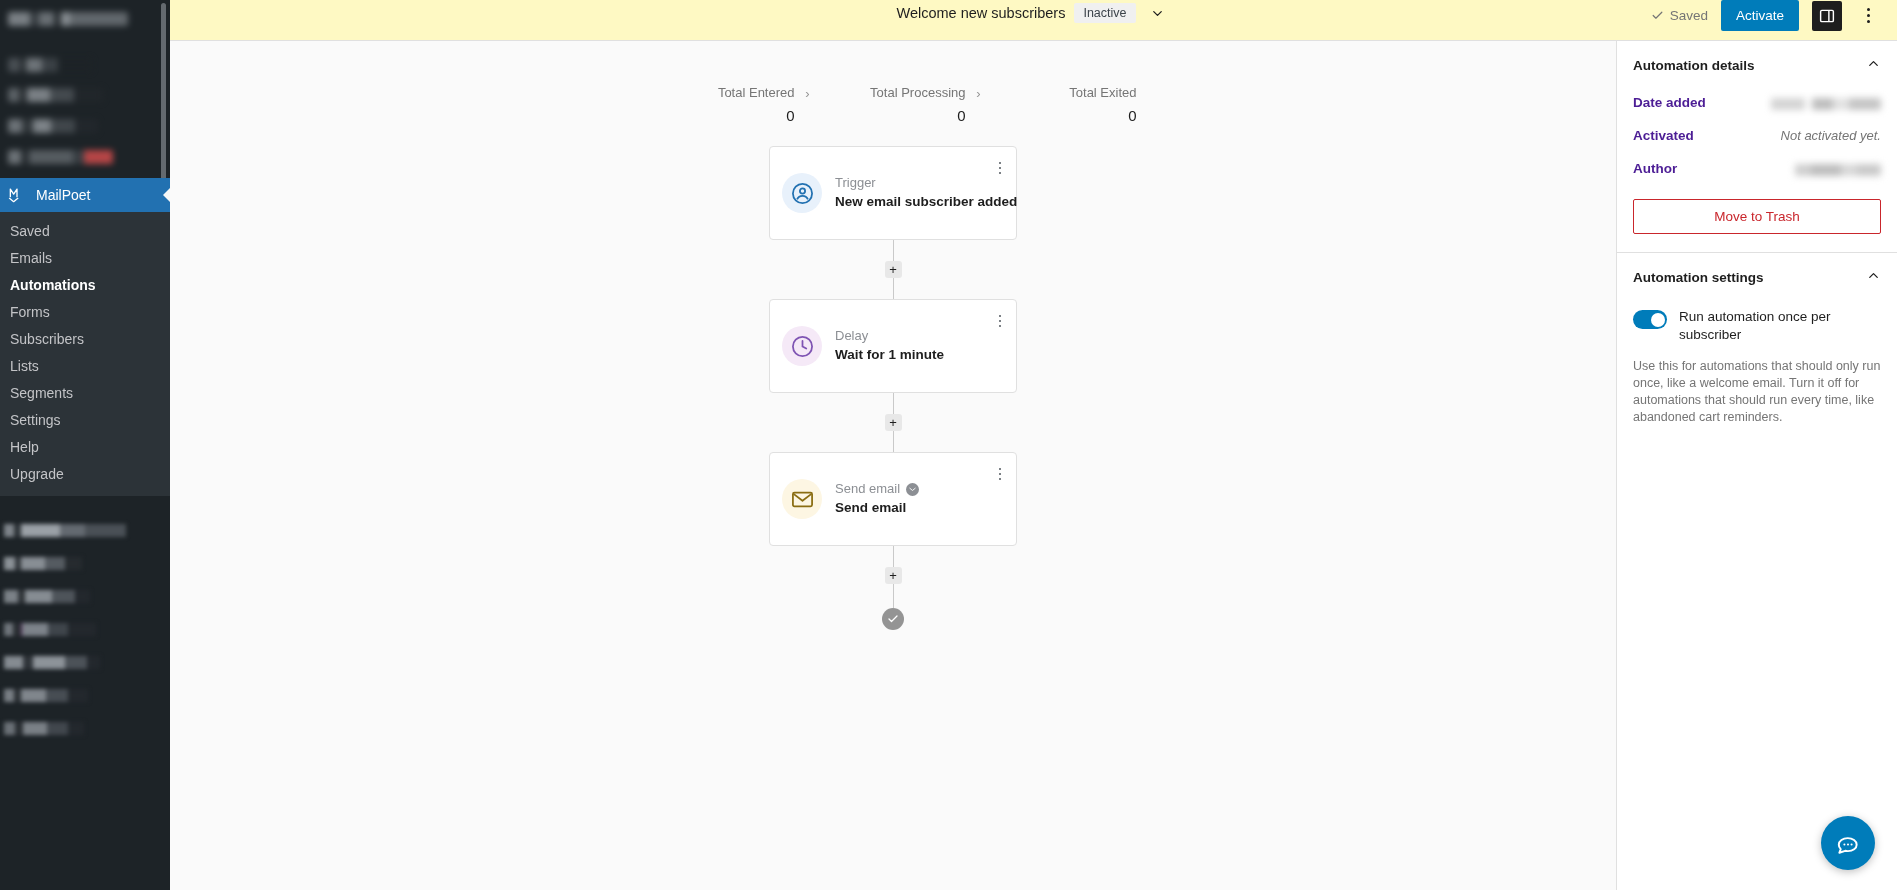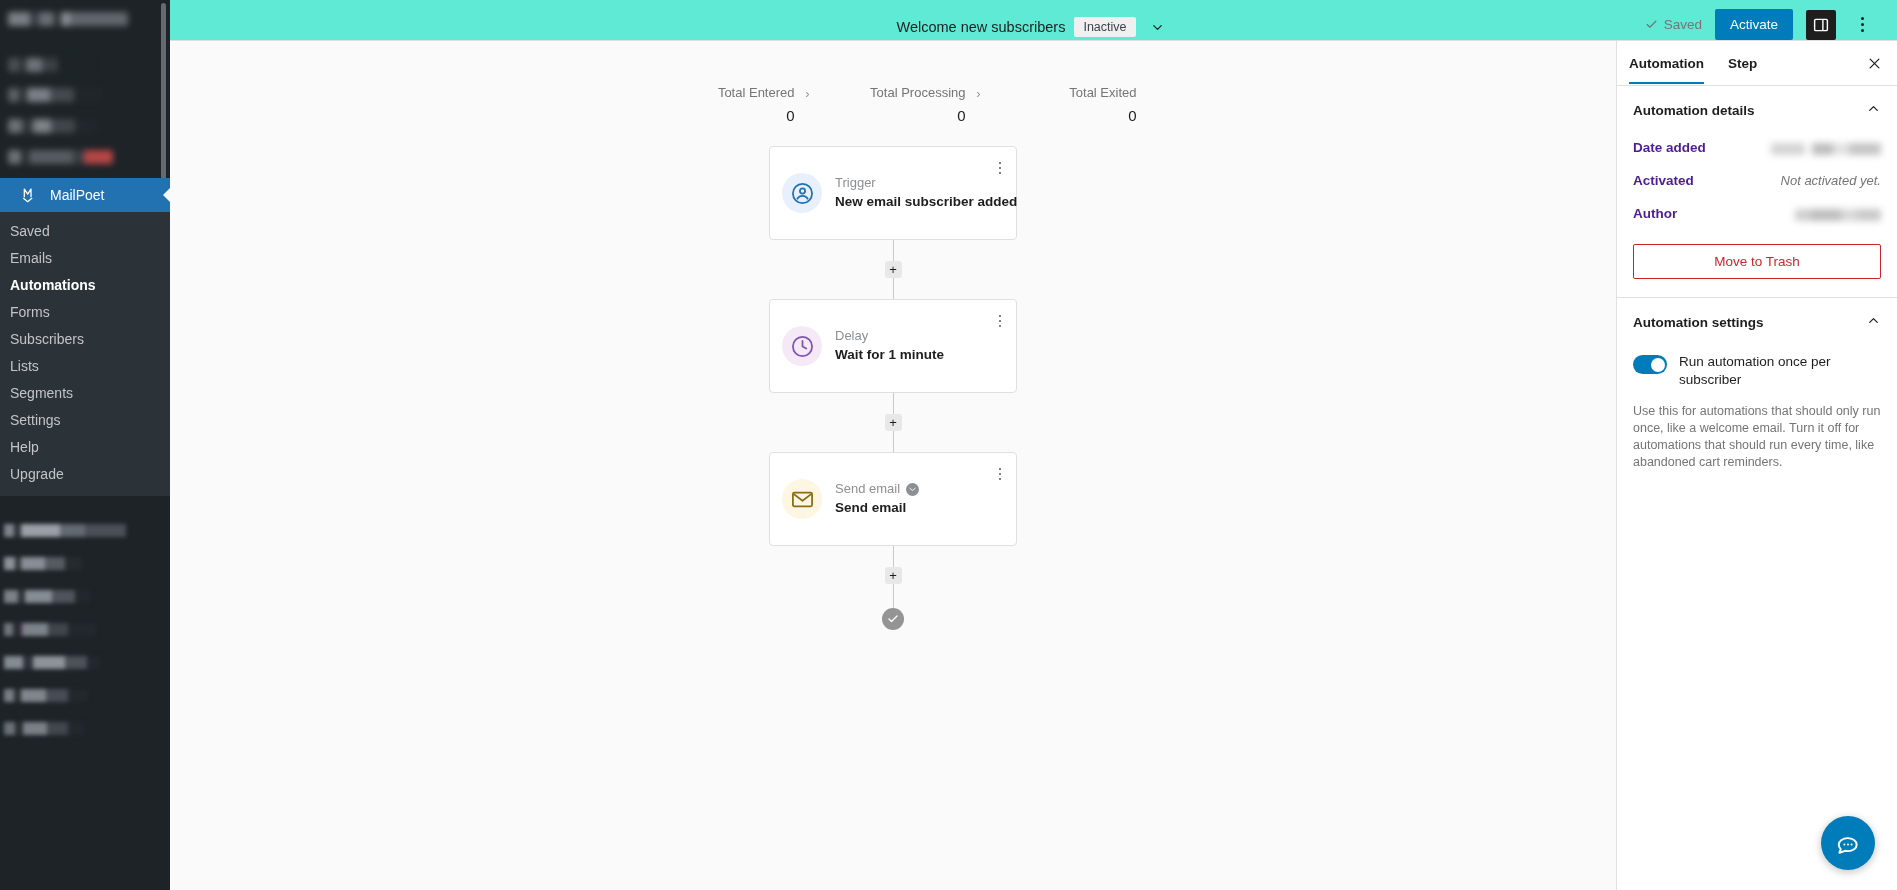--- a/index.html
+++ b/index.html
@@ -51,21 +51,21 @@
   .bl3 { background: linear-gradient(90deg,#666c71 0 12%,#2f3438 12% 20%,#8b9196 20% 44%,#4b5156 44% 70%,#22272b 70% 100%); width: 95px; }
   .bl4 { background: linear-gradient(90deg,#7a8085 0 16%,#343a3e 16% 28%,#8e9499 28% 48%,#474d52 48% 74%,#23282d 74% 100%); width: 90px; }
   .bl5 { background: linear-gradient(90deg,#7a8085 0 12%,#2a2f33 12% 20%,#60666b 20% 62%,#3c4247 62% 72%,#d04c4c 72% 100%); width: 105px; }
 
   .mailpoet-item {
     background: #2271b1;
     color: #fff;
     height: 34px;
     display: flex;
     align-items: center;
-    padding-left: 20px;
+    padding-left: 6px;
     position: relative;
     font-size: 14px;
   }
   .mailpoet-item .mp-logo {
     width: 22px; height: 22px;
     display: flex; align-items: center; justify-content: center;
     margin-right: 8px;
   }
   .mailpoet-item .arrow {
     position: absolute;
@@ -106,26 +106,26 @@
     flex: 1;
     display: flex;
     flex-direction: column;
     min-width: 0;
     background: #fff;
   }
 
   .topbar {
     height: 41px;
     min-height: 41px;
-    background: #5eead4;
+    background: #fef9c3;
     border-bottom: 1px solid #e0e0e0;
     display: flex;
-    align-items: flex-end;
-    position: relative;
-    padding: 0 22px 0 0;
+    align-items: flex-start;
+    position: relative;
+    padding: 0 16px 0 0;
   }
   .topbar-center {
     position: absolute;
     left: 0; right: 0;
     display: flex;
     align-items: center;
     justify-content: center;
     gap: 9px;
     pointer-events: none;
   }
@@ -615,30 +615,20 @@
             <svg width="12" height="12" viewBox="0 0 24 24" fill="none" stroke="#ffffff" stroke-width="2.6" stroke-linecap="round" stroke-linejoin="round">
                 <polyline points="20 6 9 17 4 12"></polyline>
               </svg>
           </div>
 
         </div>
       </section>
 
       <aside class="right-panel">
 
-        <div class="panel-tabs">
-          <button class="panel-tab active">Automation</button>
-          <button class="panel-tab">Step</button>
-          <div class="panel-close">
-            <svg width="15" height="15" viewBox="0 0 24 24" fill="none" stroke="#1e1e1e" stroke-width="1.9" stroke-linecap="round">
-                <line x1="5" y1="5" x2="19" y2="19"></line>
-                <line x1="19" y1="5" x2="5" y2="19"></line>
-              </svg>
-          </div>
-        </div>
 
         <div class="section-head">
           <span>Automation details</span>
           <span>
             <svg width="15" height="15" viewBox="0 0 24 24" fill="none" stroke="#1e1e1e" stroke-width="2" stroke-linecap="round" stroke-linejoin="round">
                 <polyline points="6 15 12 9 18 15"></polyline>
               </svg>
           </span>
         </div>
 

